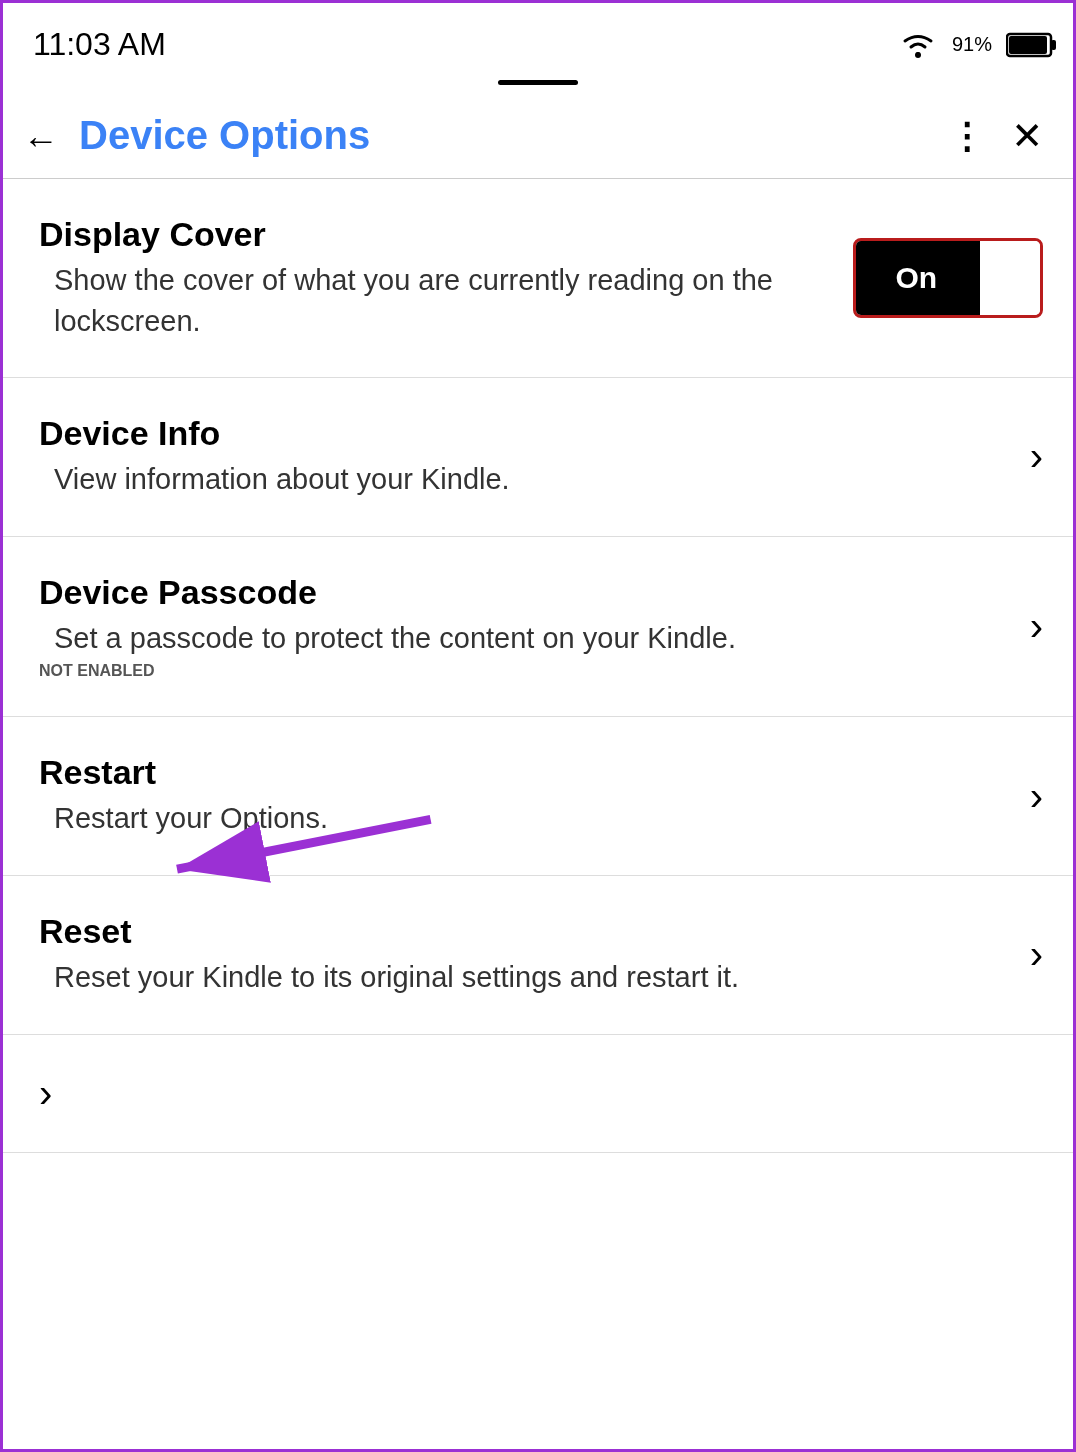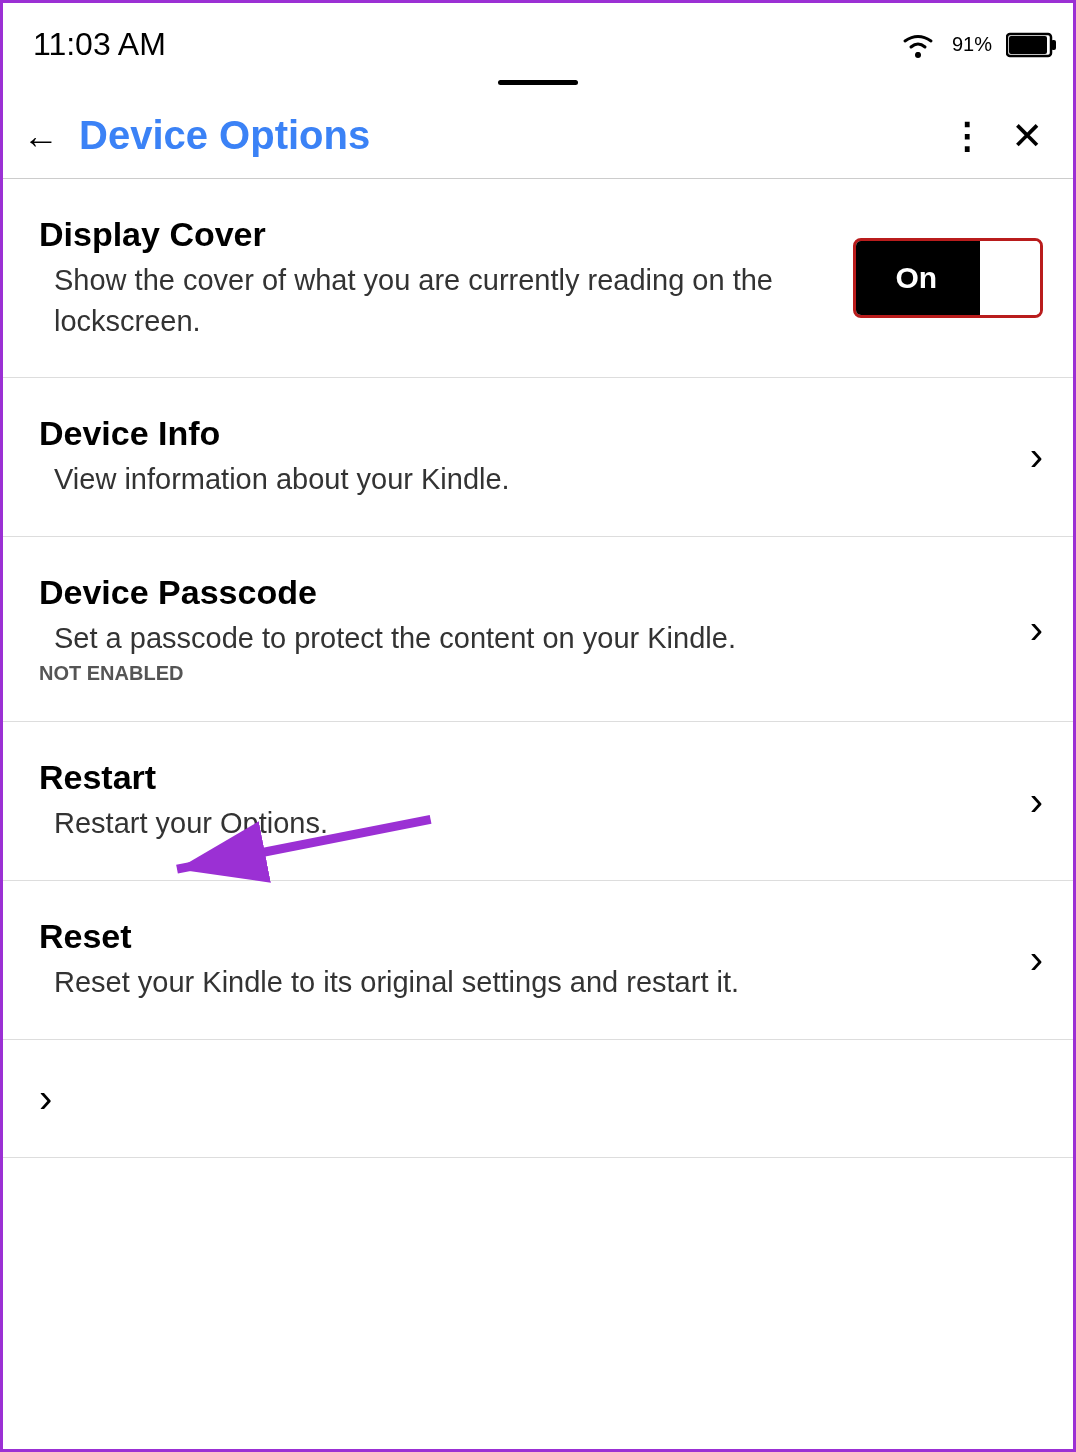--- a/index.html
+++ b/index.html
@@ -139,21 +139,21 @@
     }
 
     .menu-item-desc {
       font-size: 29px;
       color: #333;
       line-height: 1.4;
       margin-left: 15px;
     }
 
     .menu-item-status {
-      font-size: 20px;
+      font-size: 16px;
       color: #555;
       text-transform: uppercase;
       margin-top: 4px;
       font-weight: 600;
     }
 
     .chevron {
       font-size: 40px;
       color: #000;
       font-weight: 400;

